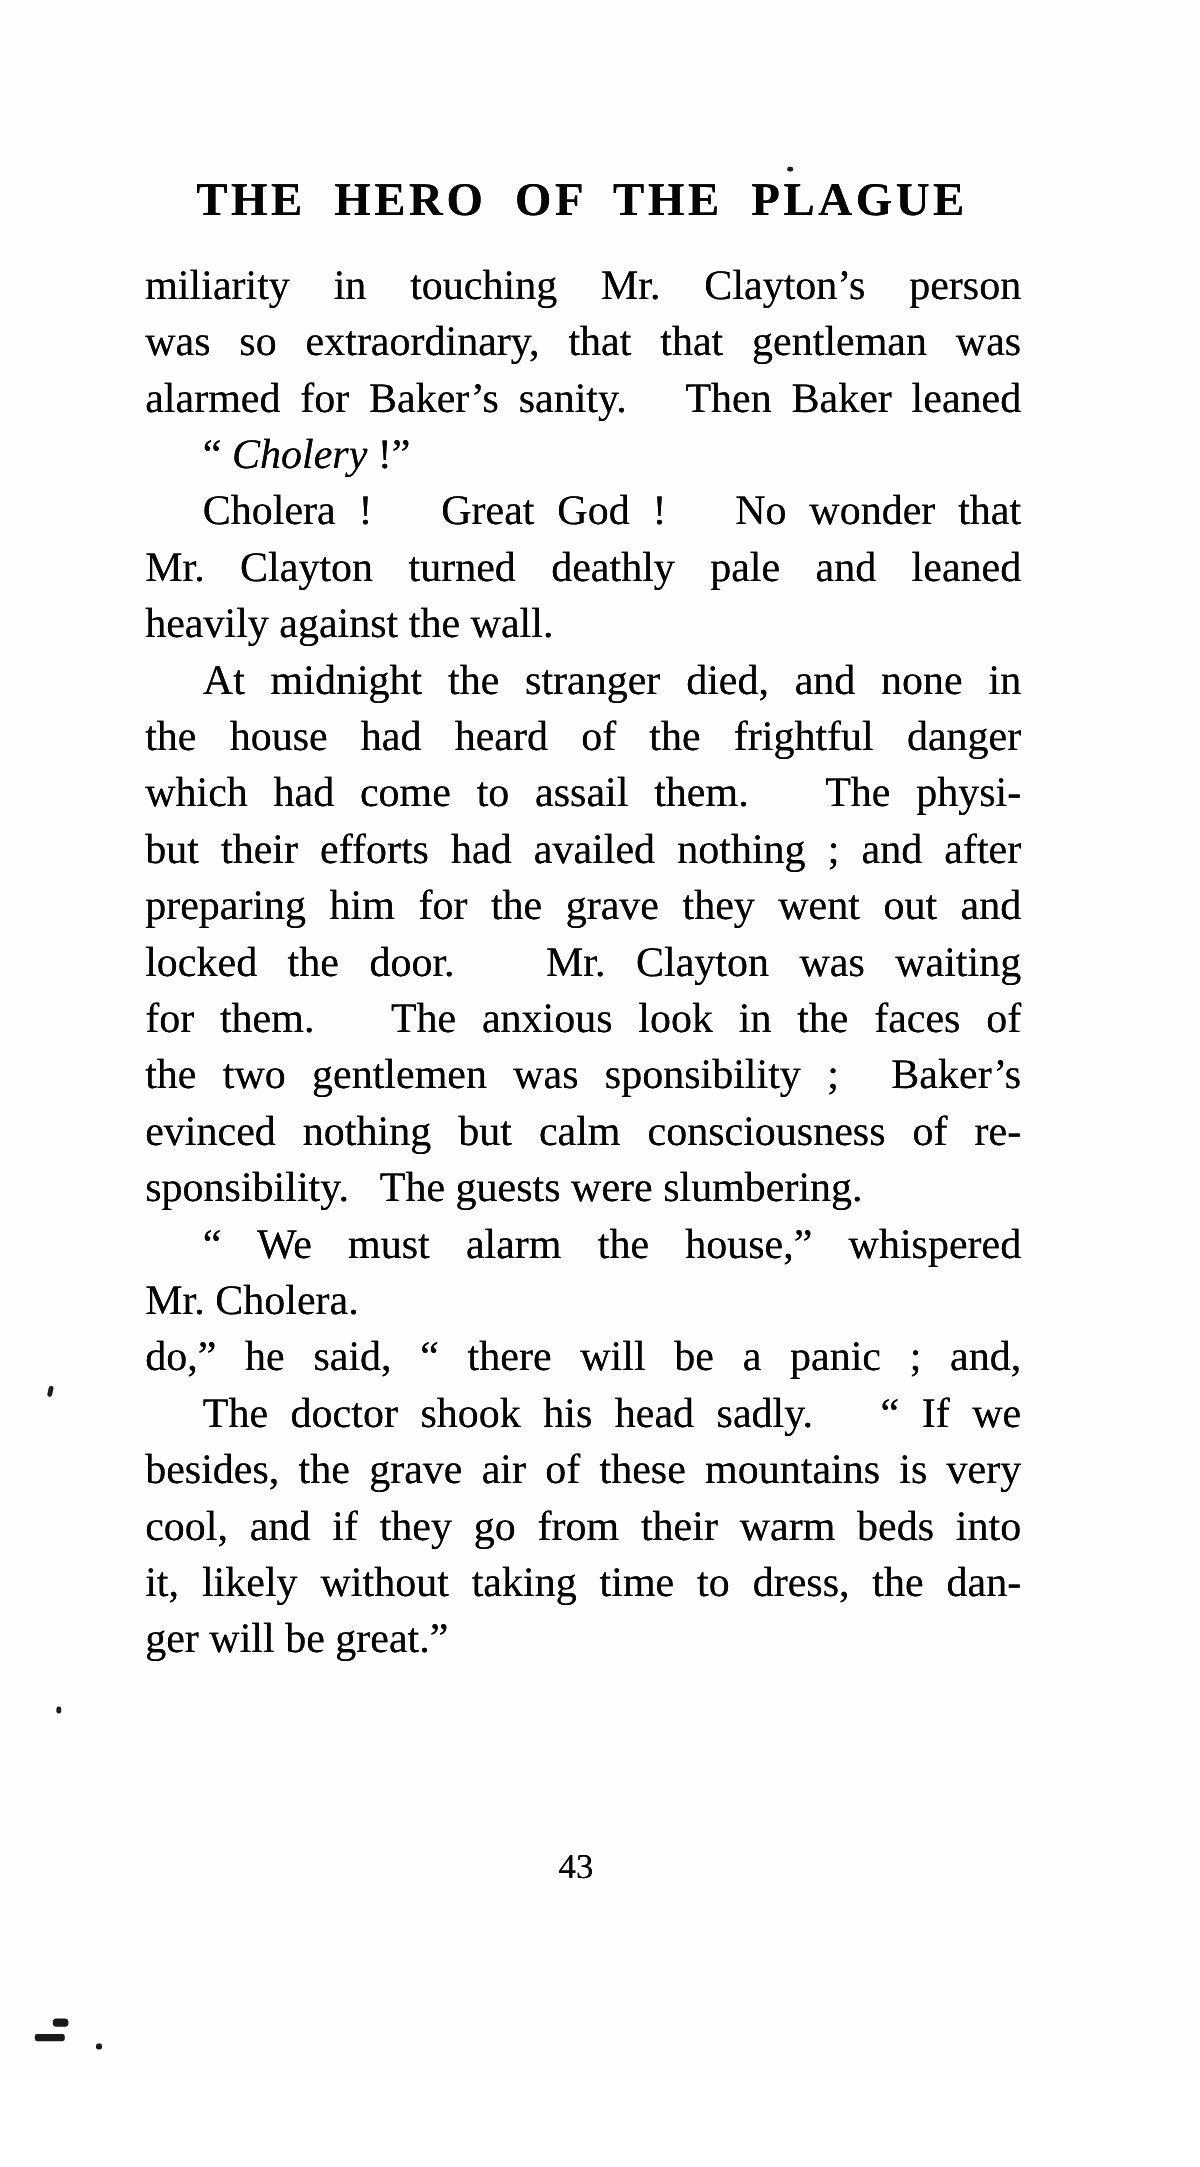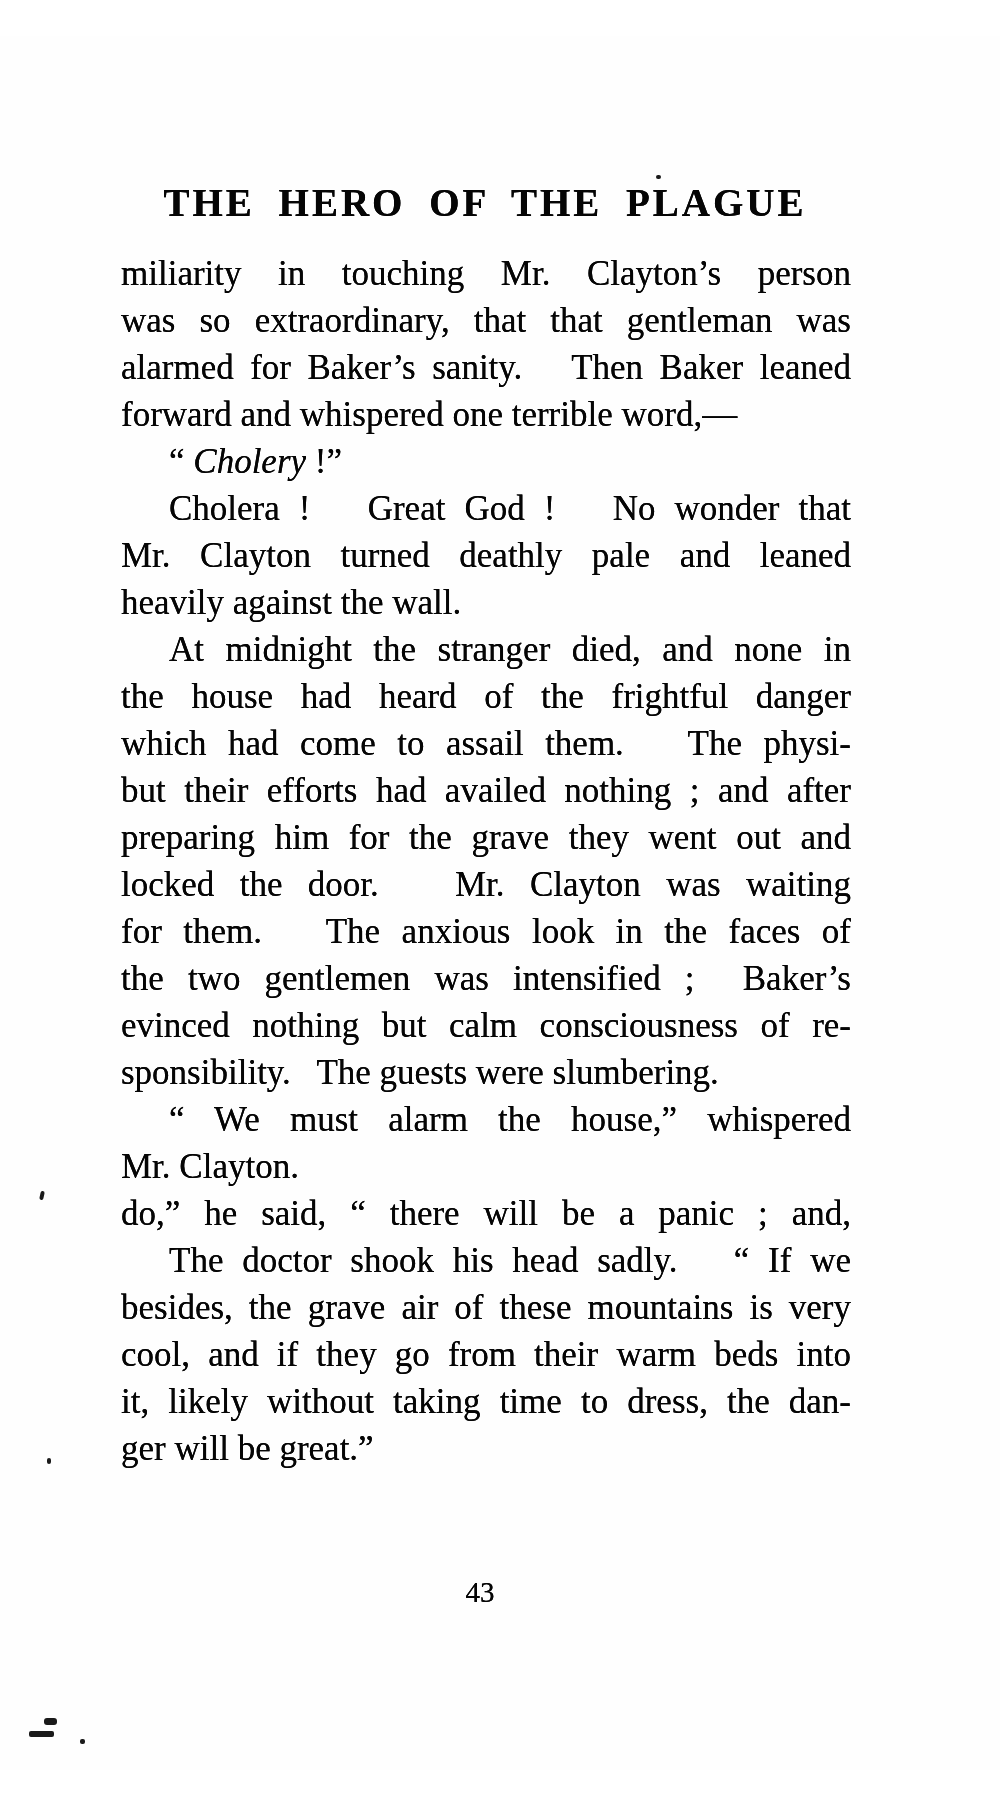--- a/index.html
+++ b/index.html
@@ -4,21 +4,20 @@
 <style>
   html,body{margin:0;padding:0;background:#ffffff;}
   .page{
     position:relative;
     width:1000px;
     height:1734px;
     background:#fefefe;
     overflow:hidden;
     font-family:"Liberation Serif", serif;
     color:#050505;
-    margin-top:36px;
   }
   .title{
     position:absolute;
     top:144px;
     left:0;
     width:970px;
     margin:0;
     text-align:center;
     font-family:"Liberation Serif", serif;
     font-size:39px;
@@ -79,37 +78,36 @@
   <span class="speck" id="sp4"></span>
   <span class="speck" id="sp5"></span>
   <span class="speck" id="sp6"></span>
 
   <h1 class="title">THE HERO OF THE PLAGUE</h1>
 
   <div class="textblock">
     <p class="line j">miliarity in touching Mr. Clayton’s person</p>
     <p class="line j">was so extraordinary, that that gentleman was</p>
     <p class="line j">alarmed for Baker’s sanity.   Then Baker leaned</p>
-    <p class="line">forward and whispered one terrible word,—</p>
     <p class="line in"><span>“ </span><i>Cholery</i><span> !”</span></p>
     <p class="line in j">Cholera !   Great God !   No wonder that</p>
     <p class="line j">Mr. Clayton turned deathly pale and leaned</p>
     <p class="line">heavily against the wall.</p>
     <p class="line in j">At midnight the stranger died, and none in</p>
     <p class="line j">the house had heard of the frightful danger</p>
     <p class="line j">which had come to assail them.   The physi-</p>
     <p class="line j">but their efforts had availed nothing ; and after</p>
     <p class="line j">preparing him for the grave they went out and</p>
     <p class="line j">locked the door.   Mr. Clayton was waiting</p>
     <p class="line j">for them.   The anxious look in the faces of</p>
-    <p class="line j">the two gentlemen was intensified ;  Baker’s</p>
+    <p class="line j">the two gentlemen was sponsibility ;  Baker’s</p>
     <p class="line j">evinced nothing but calm consciousness of re-</p>
     <p class="line">sponsibility.   The guests were slumbering.</p>
     <p class="line in j">“ We must alarm the house,” whispered</p>
-    <p class="line">Mr. Clayton.</p>
+    <p class="line">Mr. Cholera.</p>
     <p class="line j">do,” he said, “ there will be a panic ; and,</p>
     <p class="line in j">The doctor shook his head sadly.   “ If we</p>
     <p class="line j">besides, the grave air of these mountains is very</p>
     <p class="line j">cool, and if they go from their warm beds into</p>
     <p class="line j">it, likely without taking time to dress, the dan-</p>
     <p class="line">ger will be great.”</p>
   </div>
 
   <div class="pageno">43</div>
 

